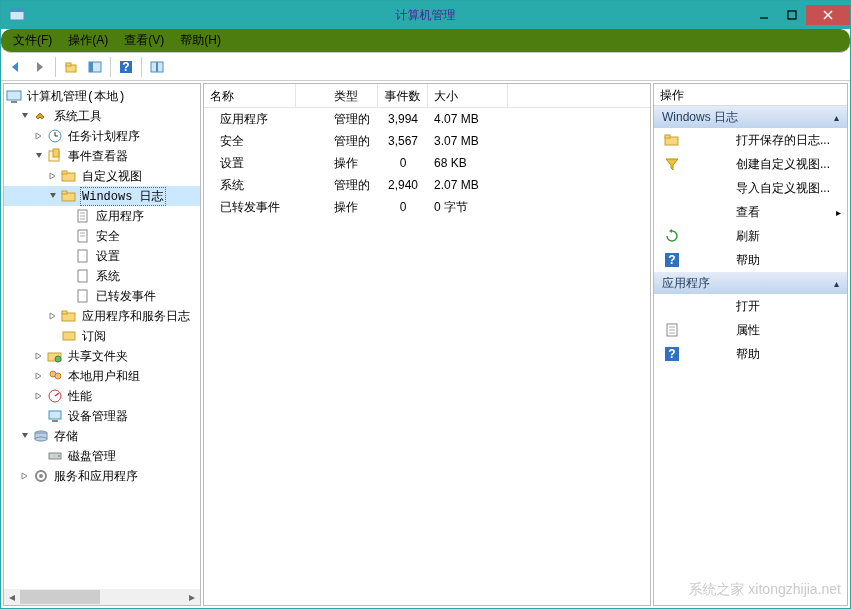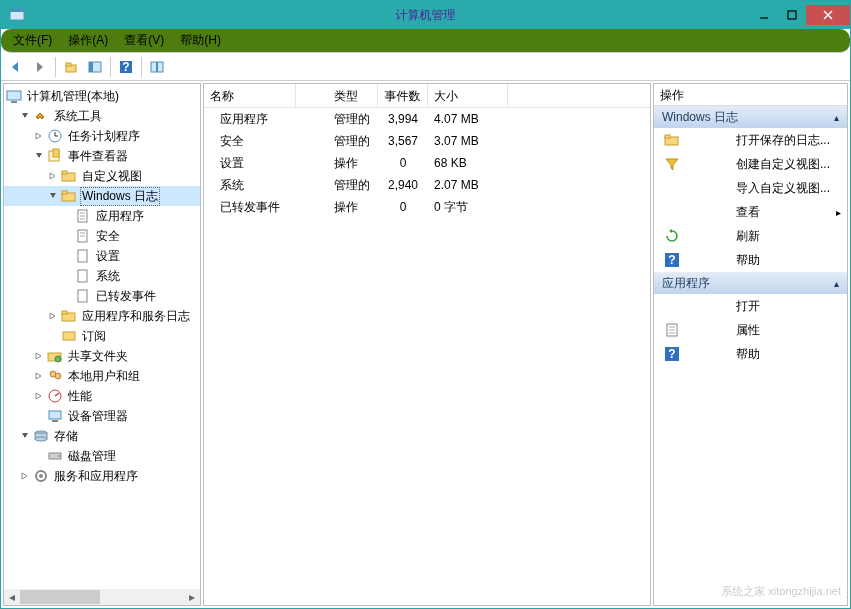--- a/index.html
+++ b/index.html
@@ -21,21 +21,21 @@
 .panel-left { width: 198px; border: 1px solid #bbb; margin: 2px 0 2px 2px; overflow: auto; background: #fff; position: relative; }
 .panel-mid { flex: 1; border: 1px solid #bbb; margin: 2px; overflow: auto; background: #fff; }
 .panel-right { width: 195px; border: 1px solid #bbb; margin: 2px 2px 2px 0; overflow: hidden; background: #fff; }
 .tree { padding: 2px 0; }
 .tree-row { display: flex; align-items: center; height: 20px; white-space: nowrap; }
 .tree-row.sel { background: #cce8ff; }
 .tree-row.sel .tree-label { border: 1px dotted #666; padding: 0 1px; }
 .expander { width: 11px; height: 11px; margin-right: 2px; display: inline-flex; align-items: center; justify-content: center; cursor: default; }
 .expander svg { width: 9px; height: 9px; }
 .tree-icon { width: 16px; height: 16px; margin-right: 3px; display: inline-flex; align-items: center; justify-content: center; }
-.tree-label { padding: 0 2px; }
+.tree-label { padding: 0 2px; font-family: Liberation Mono, monospace; }
 .indent0 { padding-left: 2px; }
 .indent1 { padding-left: 16px; }
 .indent2 { padding-left: 30px; }
 .indent3 { padding-left: 44px; }
 .indent4 { padding-left: 58px; }
 .list-header { display: flex; height: 24px; border-bottom: 1px solid #e5e5e5; }
 .list-header-col { padding: 4px 6px; border-right: 1px solid #e5e5e5; }
 .col-name { width: 92px; }
 .col-type { width: 50px; margin-left: 32px; }
 .col-events { width: 50px; text-align: center; }
@@ -45,21 +45,21 @@
 .actions-header { height: 22px; padding: 3px 6px; background: #fff; border-bottom: 1px solid #ddd; }
 .actions-section-title { background: linear-gradient(#e4ecf7, #c0d4ee); color: #1e395b; padding: 3px 8px; display: flex; align-items: center; justify-content: space-between; height: 22px; }
 .actions-section-title .arrow { font-size: 10px; }
 .action-item { display: flex; align-items: center; height: 24px; padding: 0 6px 0 10px; cursor: default; gap: 48px; }
 .action-icon { width: 16px; height: 16px; margin-right: 8px; display: inline-flex; align-items: center; justify-content: center; }
 .action-arrow { margin-left: auto; font-size: 10px; }
 .scrollbar-h { position: absolute; bottom: 0; left: 0; right: 0; height: 16px; background: #f0f0f0; display: flex; align-items: center; }
 .scrollbar-h .track { flex: 1; height: 16px; position: relative; }
 .scrollbar-h .thumb { position: absolute; left: 0; width: 80px; height: 14px; top: 1px; background: #cdcdcd; }
 .scrollbar-h .sbtn { width: 16px; height: 16px; display: flex; align-items: center; justify-content: center; color: #666; }
-.watermark { position: absolute; right: 10px; bottom: 10px; opacity: 0.35; font-size: 11px; color: #666; pointer-events: none; }
+.watermark { position: absolute; right: 10px; bottom: 10px; opacity: 0.35; font-size: 14px; color: #666; pointer-events: none; }
 </style>
 </head>
 <body>
 
 <div class="titlebar">
   <span class="titlebar-icon">
     <svg viewBox="0 0 16 16">
         <rect x="1" y="2" width="14" height="11" fill="#d0e7f7" stroke="#4a90c0"></rect>
         <rect x="1" y="2" width="14" height="3" fill="#4a90c0"></rect>
       </svg>

